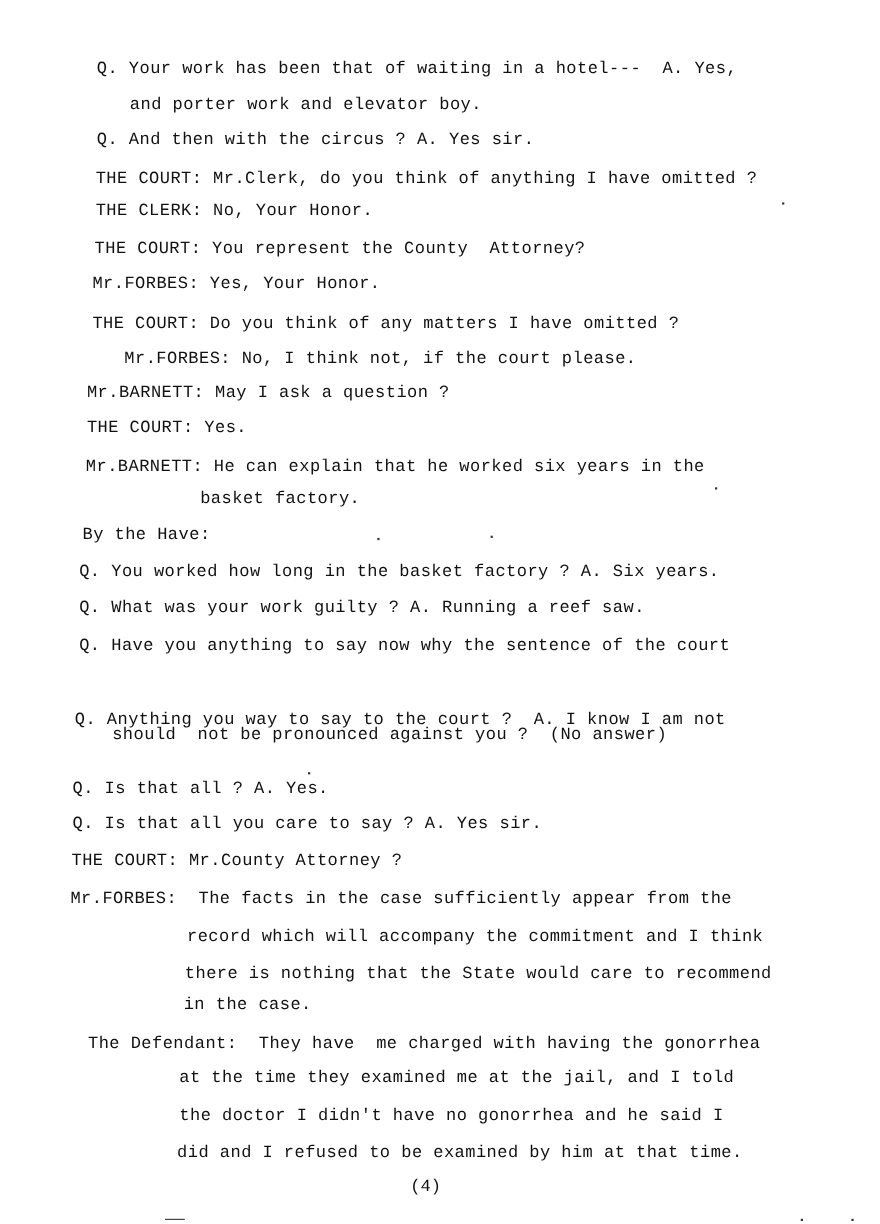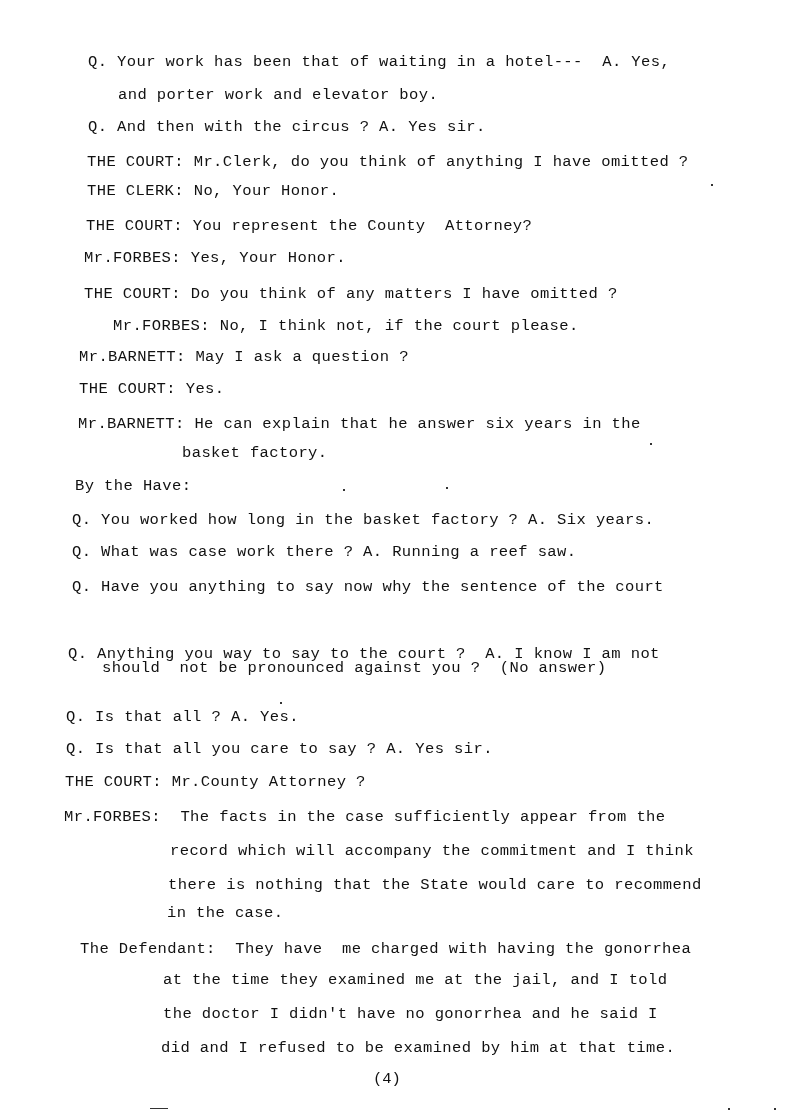--- a/index.html
+++ b/index.html
@@ -52,25 +52,25 @@
   <div class="line" style="left:118px;top:86px;">and porter work and elevator boy.</div>
   <div class="line" style="left:88px;top:118px;">Q. And then with the circus ? A. Yes sir.</div>
   <div class="line" style="left:87px;top:153px;">THE COURT: Mr.Clerk, do you think of anything I have omitted ?</div>
   <div class="line" style="left:87px;top:182px;">THE CLERK: No, Your Honor.</div>
   <div class="line" style="left:86px;top:217px;">THE COURT: You represent the County  Attorney?</div>
   <div class="line" style="left:84px;top:249px;">Mr.FORBES: Yes, Your Honor.</div>
   <div class="line" style="left:84px;top:285px;">THE COURT: Do you think of any matters I have omitted ?</div>
   <div class="line" style="left:80px;top:317px;margin-left:33px;">Mr.FORBES: No, I think not, if the court please.</div>
   <div class="line" style="left:79px;top:348px;">Mr.BARNETT: May I ask a question ?</div>
   <div class="line" style="left:79px;top:380px;">THE COURT: Yes.</div>
-  <div class="line" style="left:78px;top:415px;">Mr.BARNETT: He can explain that he answer six years in the</div>
+  <div class="line" style="left:78px;top:415px;">Mr.BARNETT: He can explain that he worked six years in the</div>
   <div class="line" style="left:182px;top:444px;">basket factory.</div>
   <div class="line" style="left:75px;top:477px;">By the Have:</div>
   <div class="line" style="left:72px;top:511px;">Q. You worked how long in the basket factory ? A. Six years.</div>
-  <div class="line" style="left:72px;top:543px;">Q. What was case work there ? A. Running a reef saw.</div>
+  <div class="line" style="left:72px;top:543px;">Q. What was your work guilty ? A. Running a reef saw.</div>
   <div class="line" style="left:72px;top:578px;">Q. Have you anything to say now why the sentence of the court</div>
   <div class="line" style="left:102px;top:611px;margin-top:48px;">should  not be pronounced against you ?  (No answer)</div>
   <div class="line" style="left:68px;top:645px;">Q. Anything you way to say to the court ?  A. I know I am not</div>
   <div class="line" style="left:66px;top:708px;">Q. Is that all ? A. Yes.</div>
   <div class="line" style="left:66px;top:740px;">Q. Is that all you care to say ? A. Yes sir.</div>
   <div class="line" style="left:65px;top:773px;">THE COURT: Mr.County Attorney ?</div>
   <div class="line" style="left:64px;top:808px;">Mr.FORBES:  The facts in the case sufficiently appear from the</div>
   <div class="line" style="left:170px;top:842px;">record which will accompany the commitment and I think</div>
   <div class="line" style="left:168px;top:876px;">there is nothing that the State would care to recommend</div>
   <div class="line" style="left:167px;top:904px;">in the case.</div>

